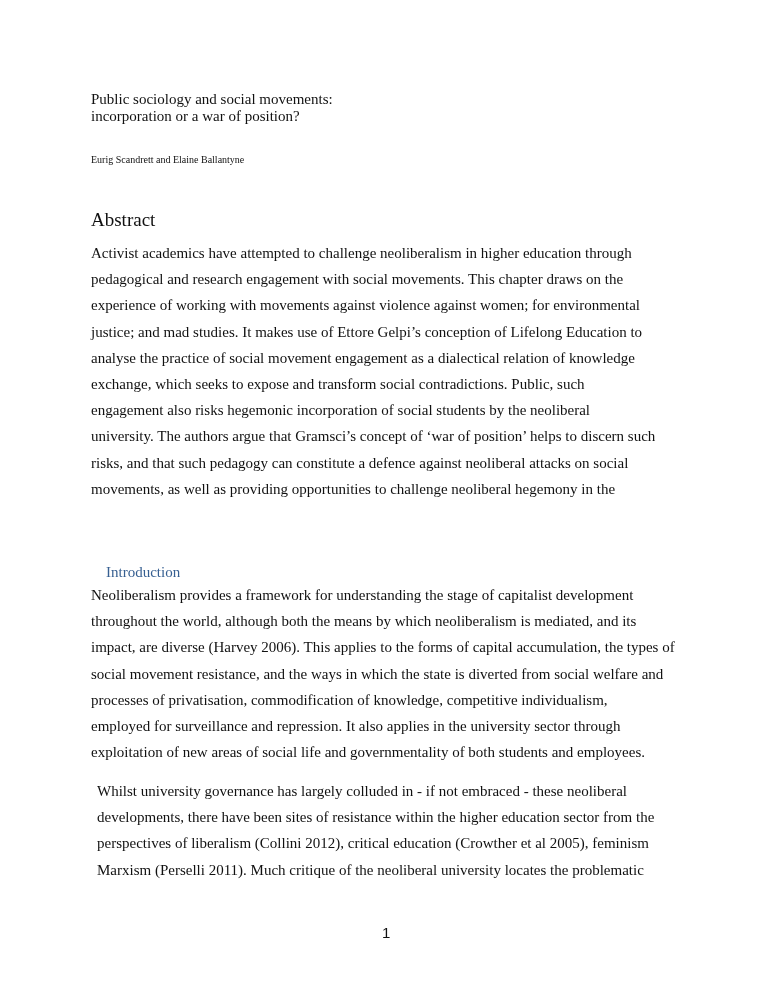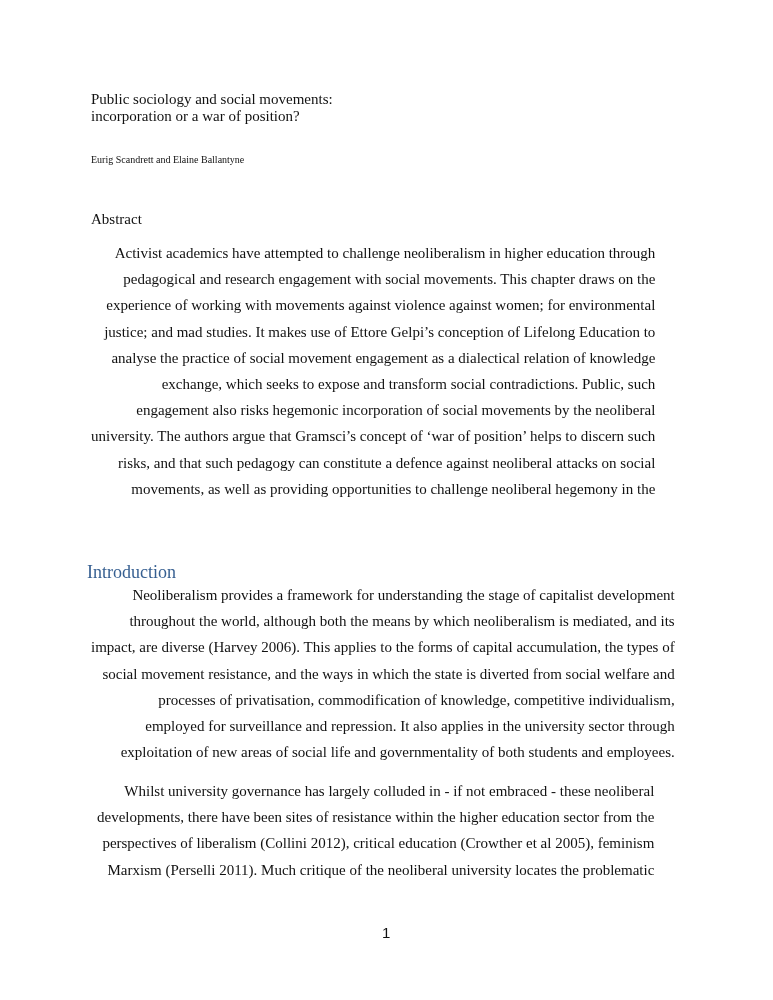--- a/index.html
+++ b/index.html
@@ -35,37 +35,36 @@
       left: 91px;
       top: 151px;
       font-size: 10px;
       line-height: 17px;
       white-space: nowrap;
     }
     .abstract-heading {
       position: absolute;
       left: 91px;
       top: 211px;
-      font-size: 15px;
+      font-size: 19px;
       line-height: 17px;
     }
     .para {
       position: absolute;
       left: 91px;
       font-size: 15px;
       line-height: 26.2px;
-      text-align: right;
     }
     .para .ln { display: block; white-space: nowrap; }
     #abstract-body { top: 240px; }
     .intro-heading {
       position: absolute;
-      left: 87px;
+      left: 106px;
       top: 564px;
-      font-size: 18px;
+      font-size: 15px;
       line-height: 17px;
       color: #365f91;
     }
     #intro-p1 { top: 582px; }
     #intro-p2 { top: 778px; margin-left: 6px; }
     .page-number {
       position: absolute;
       left: 382px;
       top: 924px;
       font-family: "Liberation Sans", "DejaVu Sans", sans-serif;
@@ -87,21 +86,21 @@
 
   <div class="abstract-heading">Abstract</div>
 
   <div class="para" id="abstract-body">
     <span class="ln">Activist academics have attempted to challenge neoliberalism in higher education through</span>
     <span class="ln">pedagogical and research engagement with social movements. This chapter draws on the</span>
     <span class="ln">experience of working with movements against violence against women; for environmental</span>
     <span class="ln">justice; and mad studies. It makes use of Ettore Gelpi’s conception of Lifelong Education to</span>
     <span class="ln">analyse the practice of social movement engagement as a dialectical relation of knowledge</span>
     <span class="ln">exchange, which seeks to expose and transform social contradictions. Public, such</span>
-    <span class="ln">engagement also risks hegemonic incorporation of social movements by the neoliberal</span>
+    <span class="ln">engagement also risks hegemonic incorporation of social students by the neoliberal</span>
     <span class="ln">university. The authors argue that Gramsci’s concept of ‘war of position’ helps to discern such</span>
     <span class="ln">risks, and that such pedagogy can constitute a defence against neoliberal attacks on social</span>
     <span class="ln">movements, as well as providing opportunities to challenge neoliberal hegemony in the</span>
   </div>
 
   <div class="intro-heading" style="color: rgb(54, 95, 145);">Introduction</div>
 
   <div class="para" id="intro-p1">
     <span class="ln">Neoliberalism provides a framework for understanding the stage of capitalist development</span>
     <span class="ln">throughout the world, although both the means by which neoliberalism is mediated, and its</span>

